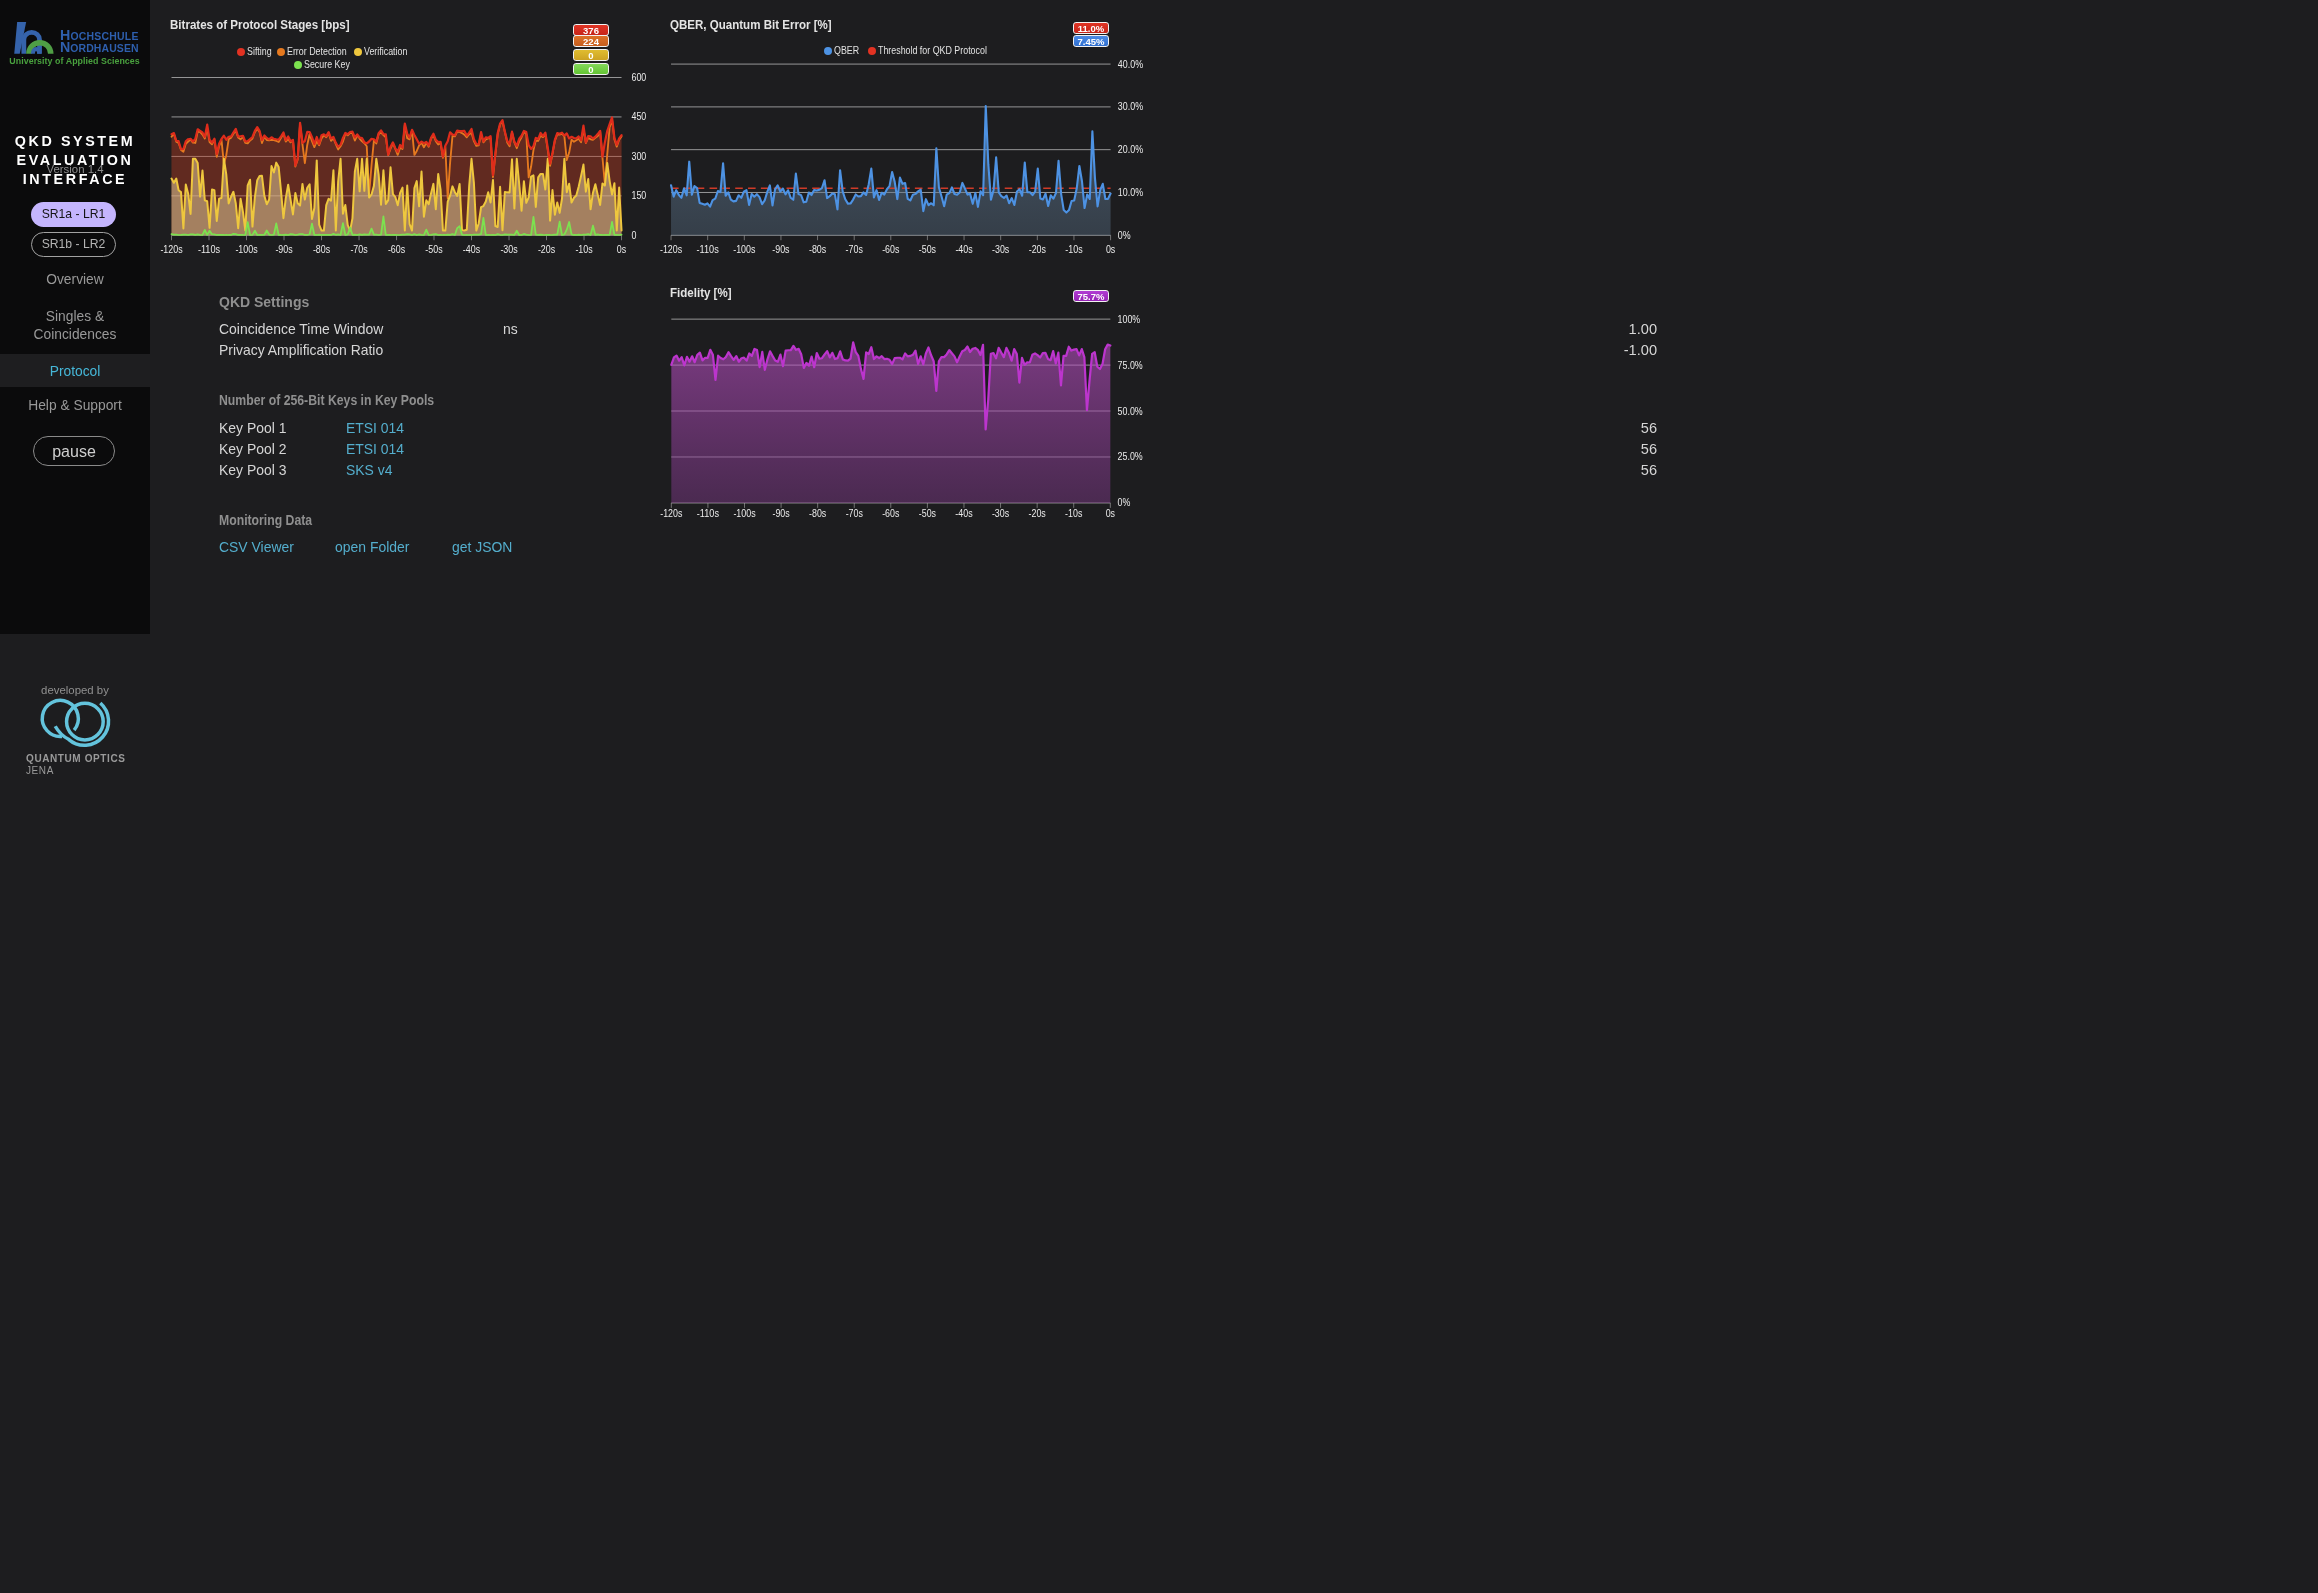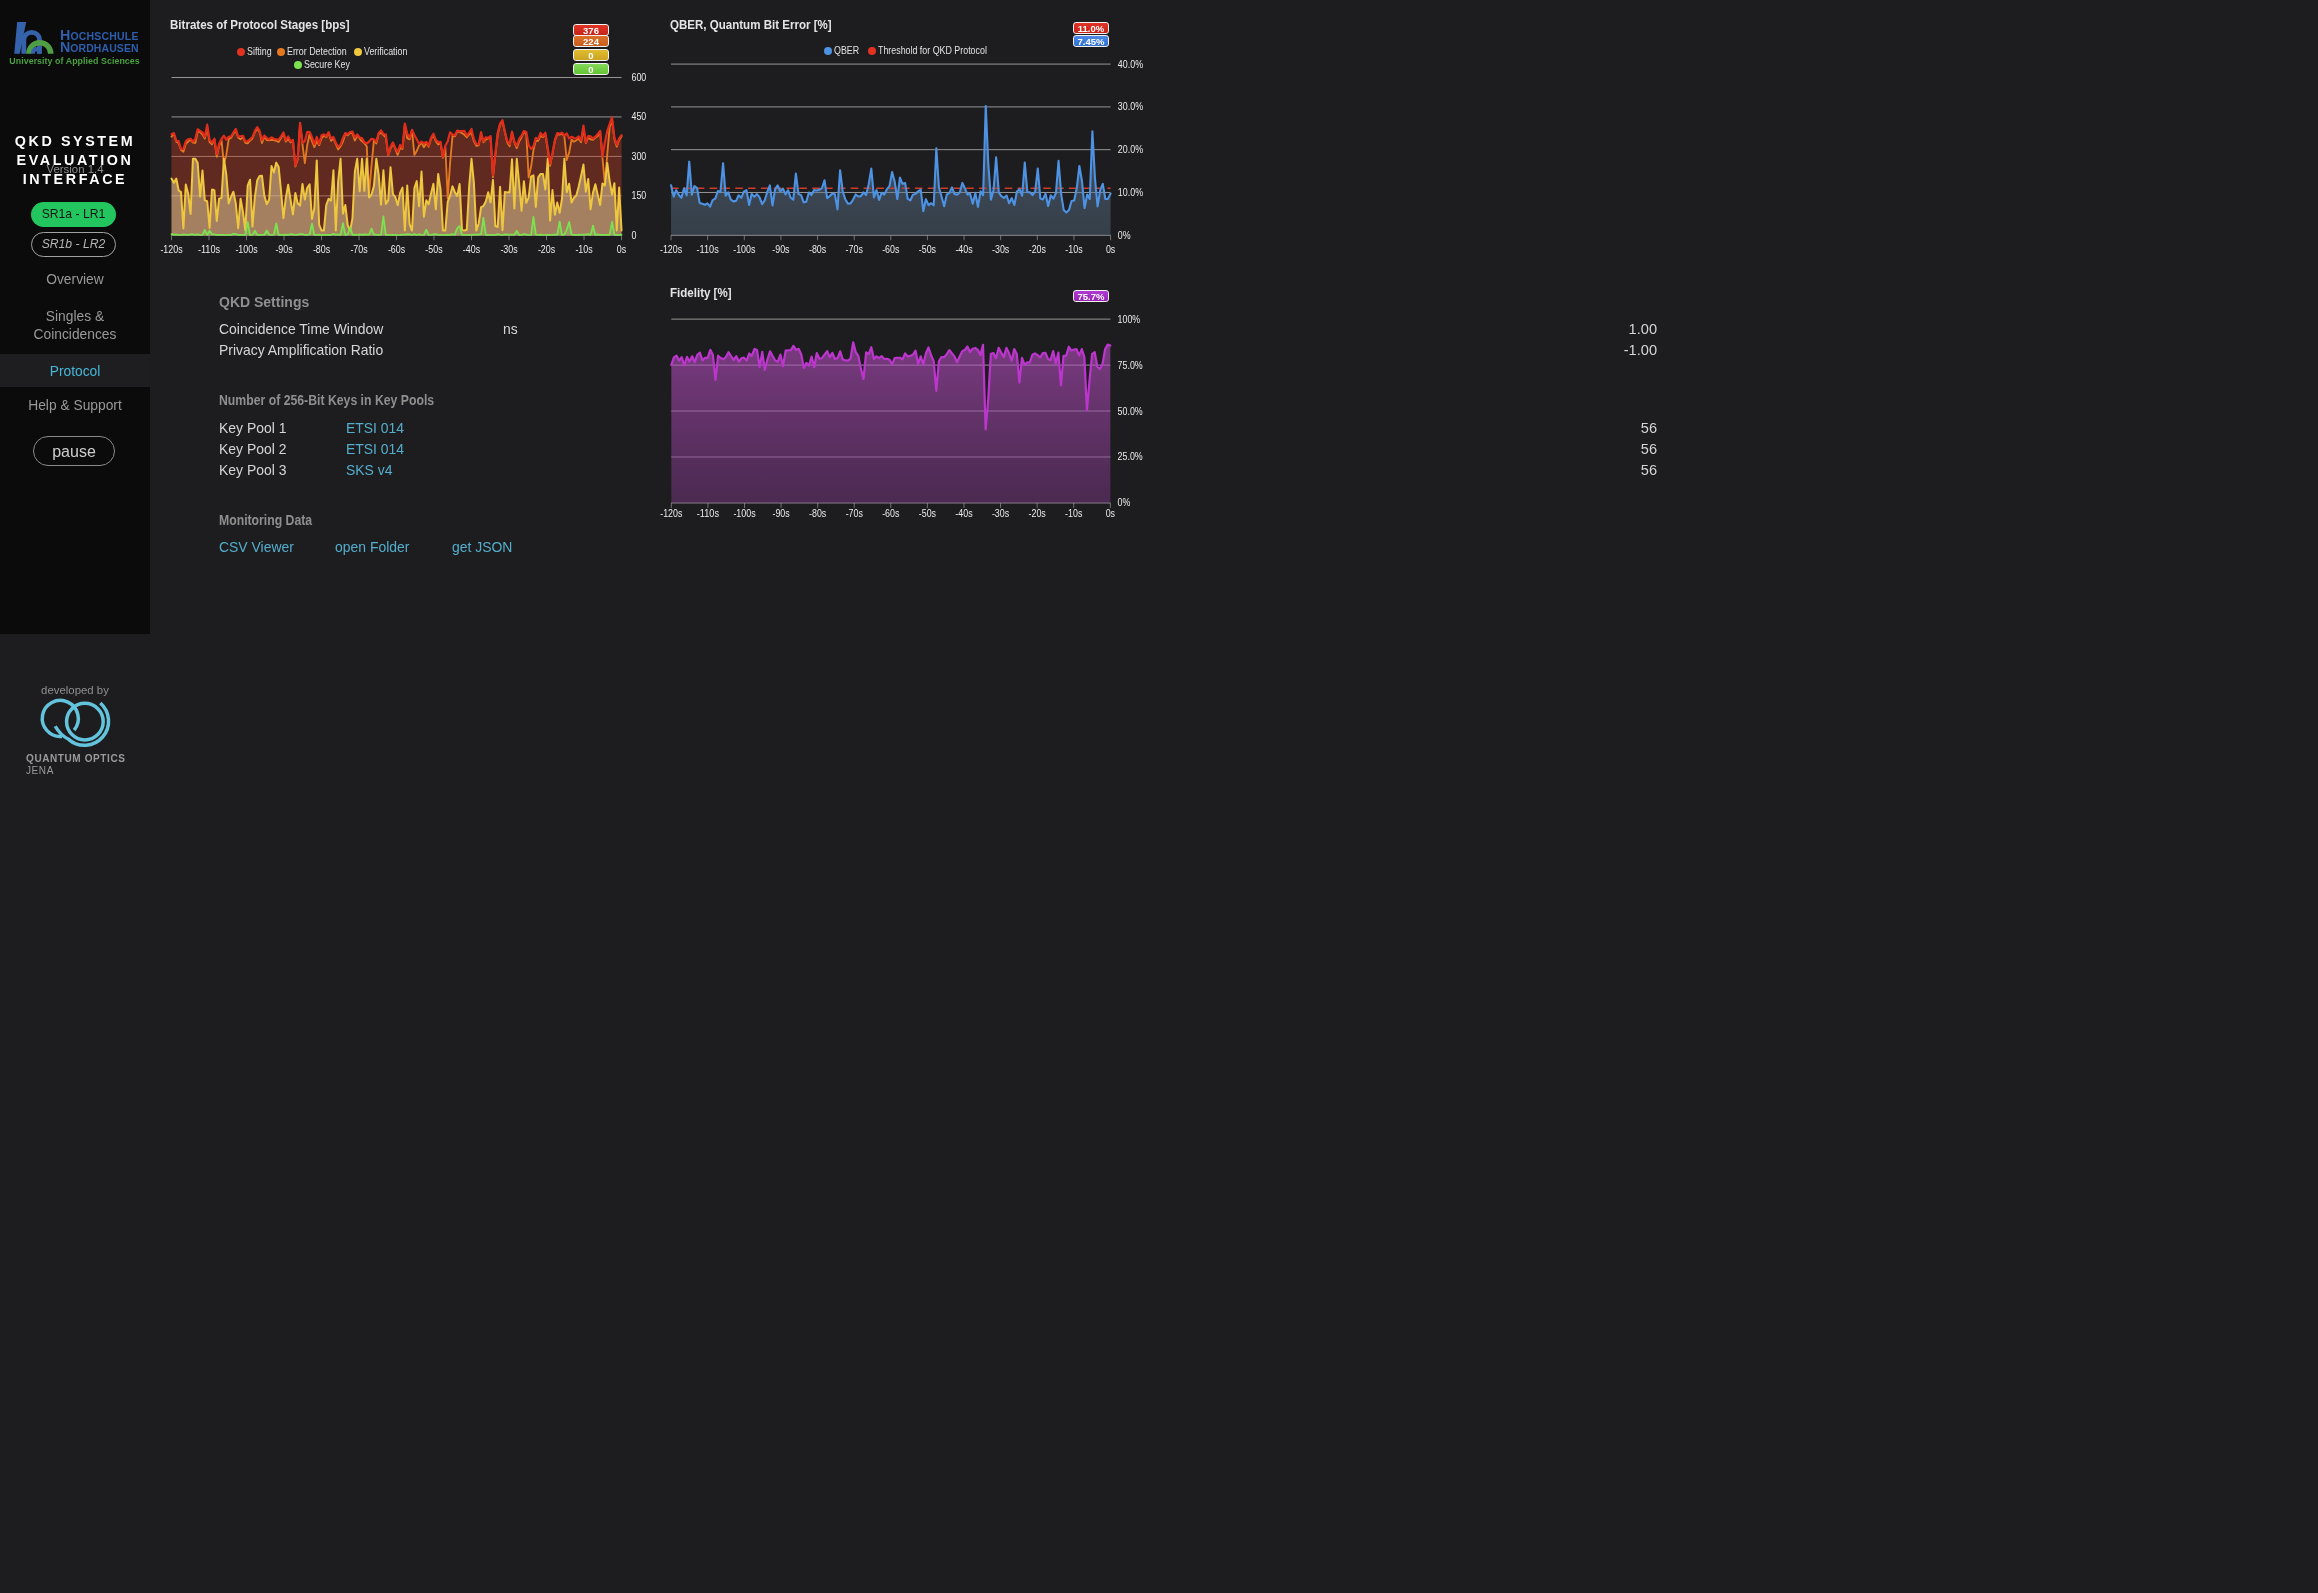--- a/index.html
+++ b/index.html
@@ -2,22 +2,22 @@
 <html style="font-size:9.3px"><head><meta charset="utf-8"><style>
 * { margin:0; padding:0; box-sizing:border-box; }
 html,body { width:1159px; height:797px; background:#1d1d1f; overflow:hidden;
   font-family:"Liberation Sans", sans-serif; }
 #sb { position:absolute; left:0; top:0; width:150px; height:634px; background:#0b0b0c; }
 .ttl { position:absolute; width:150px; text-align:center; color:#fff; font-weight:bold;
   font-size:14.3px; letter-spacing:2.6px;margin-top:28px; }
 .ver { position:absolute; top:163px; width:150px; text-align:center; color:#8d8d8d; font-size:11.4px; }
 .pill { position:absolute; left:31px; width:85px; text-align:center; font-size:12.2px;
   border-radius:13px; }
-#p1 { top:202px; height:25px; line-height:25px; background:#22c55e; color:#141414; }
-#p2 { top:232px; height:25px; line-height:23px; border:0.9px solid #a2a2a2; color:#b5b5b5;font-style:italic; }
+#p1 { top:202px; height:25px; line-height:25px; background:#c4b5fd; color:#141414; }
+#p2 { top:232px; height:25px; line-height:23px; border:0.9px solid #a2a2a2; color:#b5b5b5; }
 .nav { position:absolute; width:150px; text-align:center; color:#999; font-size:15px; line-height:18px; transform:scaleX(0.92); transform-origin:center top; }
 #band { position:absolute; top:354px; width:150px; height:33px; background:#1e1e20; }
 #pause { position:absolute; left:33px; top:436px; width:82px; height:30px; line-height:29px;
   text-align:center; border:0.9px solid #8a8a8a; border-radius:15px; color:#cfcfcf; font-size:16px; }
 #devby { position:absolute; top:672px; width:150px; text-align:center; color:#909090; font-size:11.4px;margin-top:12px; }
 #qo1 { position:absolute; left:26px; top:753px; color:#9a9a9a; font-size:10px; font-weight:bold; letter-spacing:0.6px; }
 #qo2 { position:absolute; left:26px; top:765px; color:#9a9a9a; font-size:10px; letter-spacing:0.6px; }
 .ct { position:absolute; color:#e4e4e4; font-size:13.4px; font-weight:bold; transform:scaleX(0.862); transform-origin:left top; }
 .dot { position:absolute; width:7.9px; height:7.9px; border-radius:50%; }
 .lg { position:absolute; color:#e2e2e2; font-size:10.2px; transform:scaleX(0.87); transform-origin:left top; }

